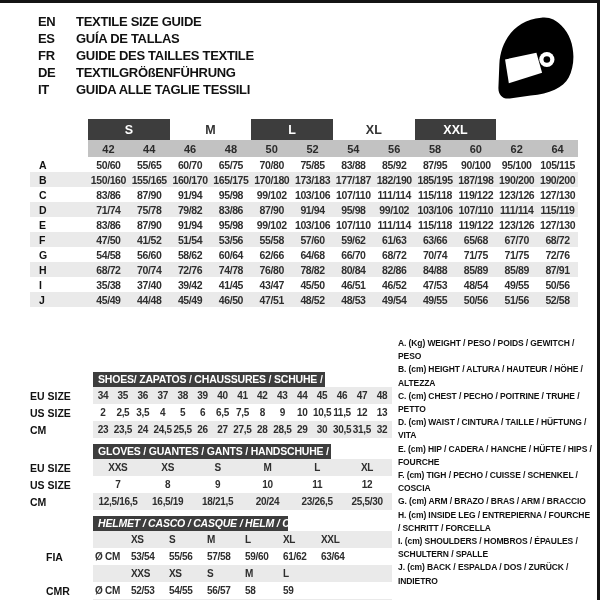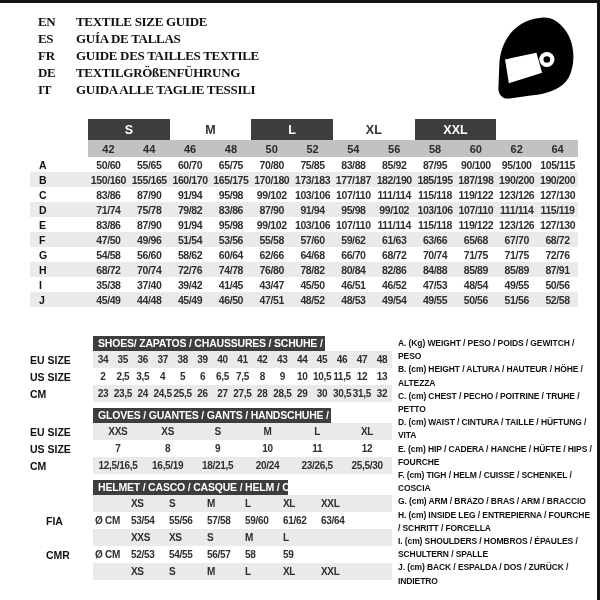--- a/index.html
+++ b/index.html
@@ -6,21 +6,21 @@
   body {
     width:600px; height:600px; position:relative; overflow:hidden;
     background:#ffffff; color:#222;
     font-family:"Liberation Sans", sans-serif;
   }
   .frame-top   { position:absolute; top:0; left:0; width:600px; height:3px; background:#141414; }
   .frame-right { position:absolute; top:0; right:0; width:3px; height:600px; background:#141414; }
 
   
   .lang-header { position:absolute; top:13px; left:38px; }
-  .lang-row  { display:flex; font-weight:bold; font-size:13px; line-height:17px; letter-spacing:-0.3px; color:#111;font-family:Liberation Serif, serif; }
+  .lang-row  { display:flex; font-weight:bold; font-size:13px; line-height:17px; letter-spacing:-0.3px; color:#111; }
   .lang-code { width:38px; }
 
   .helmet-logo { position:absolute; top:12px; right:18px; width:95px; height:95px; }
 
   
   table { border-collapse:collapse; table-layout:fixed; }
   .textile { position:absolute; top:119px; left:30px; width:548px; }
   .textile col.c-letter { width:58px; }
   .textile thead th { height:21px; font-size:12.5px; font-weight:bold; color:#333; text-align:center; padding:0; }
   .textile thead th.dark { background:#3d3d3d; color:#ffffff; }
@@ -31,23 +31,23 @@
   .textile .tt-body tr.shaded td { background:#eaeaea; }
 
   
   .lower-wrap { position:absolute; top:336px; left:30px; width:562px; display:flex; }
   .left-col { width:362px; }
   .section { margin-bottom:6px; }
   .section-title {
     margin-left:63px; height:15px; line-height:15px; background:#3d3d3d; color:#fff;
     font-size:10.5px; font-weight:bold; padding-left:5px; letter-spacing:-0.2px; white-space:nowrap;
   }
-  .title-shoes  { width:227px; }
+  .title-shoes  { width:227px;margin-top:36px; }
   .title-gloves { width:233px; }
-  .title-helmet { width:190px; }
+  .title-helmet { width:190px;font-style:italic; }
 
   .sub-table { width:362px; }
   .sub-table col.c-label { width:63px; }
   .sub-table td { height:17px; font-size:10px; font-weight:bold; text-align:center; color:#2e2e2e; letter-spacing:-0.3px; padding:0; white-space:nowrap; }
   .sub-table td:first-child { text-align:left; font-size:10.5px; color:#111; letter-spacing:0; }
   .sub-table tr.shaded td { background:#eaeaea; }
   .sub-table tr.shaded td:first-child { background:#ffffff; }
 
   .helmet-tbl col.c-unit { width:36px; }
   .helmet-tbl col.c-size { width:38px; }
@@ -201,21 +201,21 @@
         <td>107/110</td>
         <td>111/114</td>
         <td>115/118</td>
         <td>119/122</td>
         <td>123/126</td>
         <td>127/130</td>
       </tr>
       <tr class="shaded">
         <td>F</td>
         <td>47/50</td>
-        <td>49/96</td>
+        <td>41/52</td>
         <td>51/54</td>
         <td>53/56</td>
         <td>55/58</td>
         <td>57/60</td>
         <td>59/62</td>
         <td>61/63</td>
         <td>63/66</td>
         <td>65/68</td>
         <td>67/70</td>
         <td>68/72</td>
@@ -461,19 +461,19 @@
     </div>
 
   </div>
 
   <div class="legend">
       <div>A. (Kg) WEIGHT / PESO / POIDS / GEWITCH / PESO</div>
       <div>B. (cm) HEIGHT / ALTURA / HAUTEUR / HÖHE / ALTEZZA</div>
       <div>C. (cm) CHEST / PECHO / POITRINE / TRUHE / PETTO</div>
       <div>D. (cm) WAIST / CINTURA / TAILLE / HÜFTUNG / VITA</div>
       <div>E. (cm) HIP / CADERA / HANCHE / HÜFTE / HIPS / FOURCHE</div>
-      <div>F. (cm) TIGH / HELM / CUISSE / SCHENKEL / COSCIA</div>
+      <div>F. (cm) TIGH / PECHO / CUISSE / SCHENKEL / COSCIA</div>
       <div>G. (cm) ARM / BRAZO / BRAS / ARM / BRACCIO</div>
       <div>H. (cm) INSIDE LEG / ENTREPIERNA / FOURCHE / SCHRITT / FORCELLA</div>
       <div>I. (cm) SHOULDERS / HOMBROS / ÉPAULES / SCHULTERN / SPALLE</div>
       <div>J. (cm) BACK / ESPALDA / DOS / ZURÜCK / INDIETRO</div>
     </div>
 </div>
 
 </body></html>

